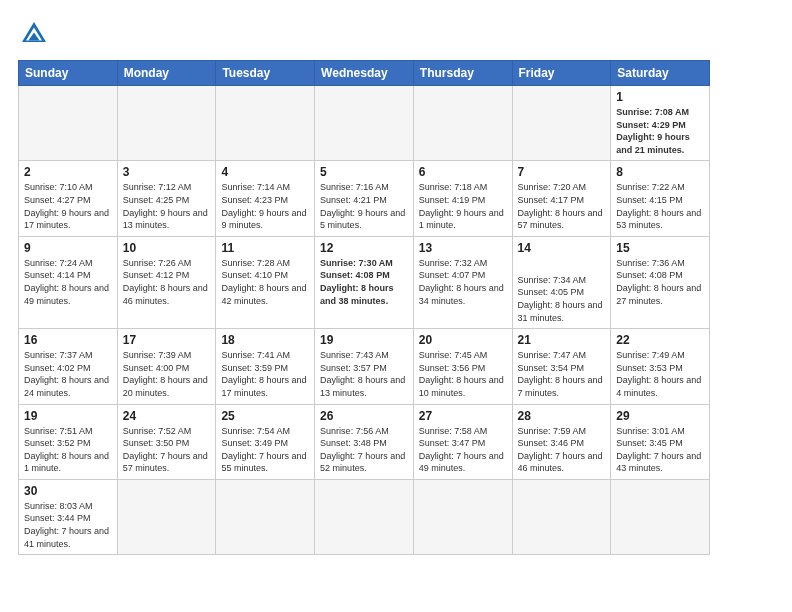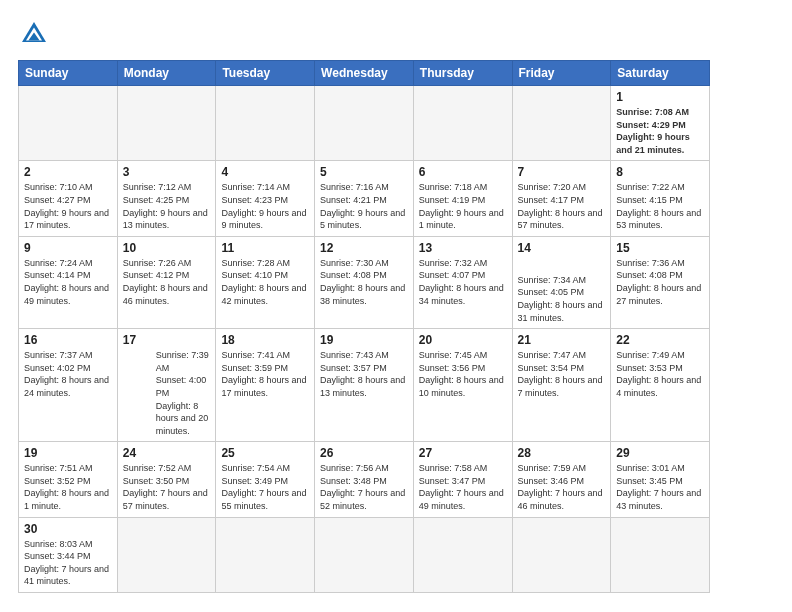--- a/index.html
+++ b/index.html
@@ -206,21 +206,21 @@
 Daylight: 8 hours and 46 minutes.</div>
           </td>
           <td>
             <span class="day-number">11</span>
             <div class="day-info" style="white-space: pre-line;">Sunrise: 7:28 AM
 Sunset: 4:10 PM
 Daylight: 8 hours and 42 minutes.</div>
           </td>
           <td>
             <span class="day-number">12</span>
-            <div class="day-info" style="white-space: pre-line;">Sunrise: 7:30 AM
+            <div class="day-info" style="white-space: pre-line; font-weight: bold;">Sunrise: 7:30 AM
 Sunset: 4:08 PM
 Daylight: 8 hours and 38 minutes.</div>
           </td>
           <td>
             <span class="day-number">13</span>
             <div class="day-info" style="white-space: pre-line;">Sunrise: 7:32 AM
 Sunset: 4:07 PM
 Daylight: 8 hours and 34 minutes.</div>
           </td>
           <td>
@@ -238,21 +238,21 @@
         </tr>
         <tr>
           <td>
             <span class="day-number">16</span>
             <div class="day-info" style="white-space: pre-line;">Sunrise: 7:37 AM
 Sunset: 4:02 PM
 Daylight: 8 hours and 24 minutes.</div>
           </td>
           <td>
             <span class="day-number">17</span>
-            <div class="day-info" style="white-space: pre-line; margin-left: 33px;">Sunrise: 7:39 AM
+            <div class="day-info" style="white-space: pre-line;">Sunrise: 7:39 AM
 Sunset: 4:00 PM
 Daylight: 8 hours and 20 minutes.</div>
           </td>
           <td>
             <span class="day-number">18</span>
             <div class="day-info" style="white-space: pre-line;">Sunrise: 7:41 AM
 Sunset: 3:59 PM
 Daylight: 8 hours and 17 minutes.</div>
           </td>
           <td>

